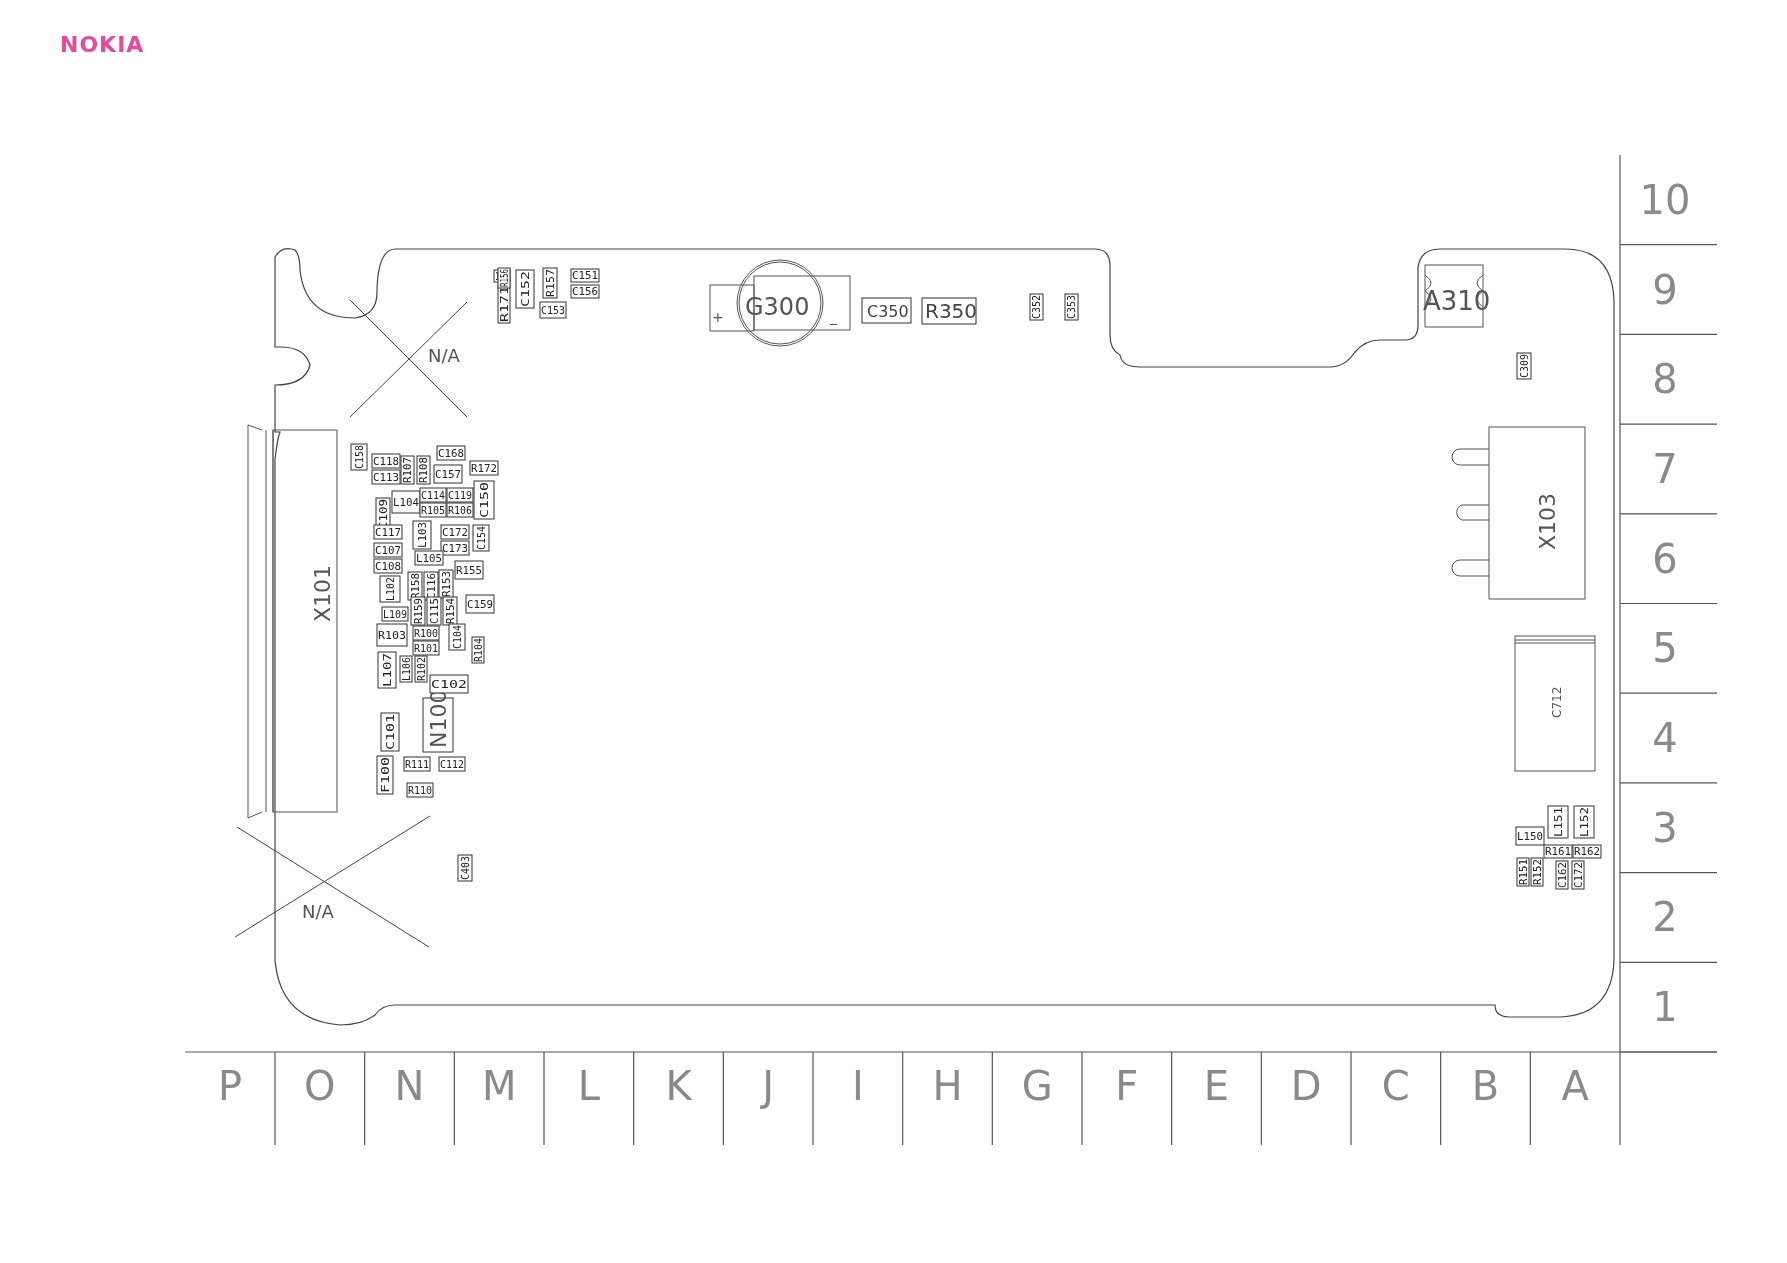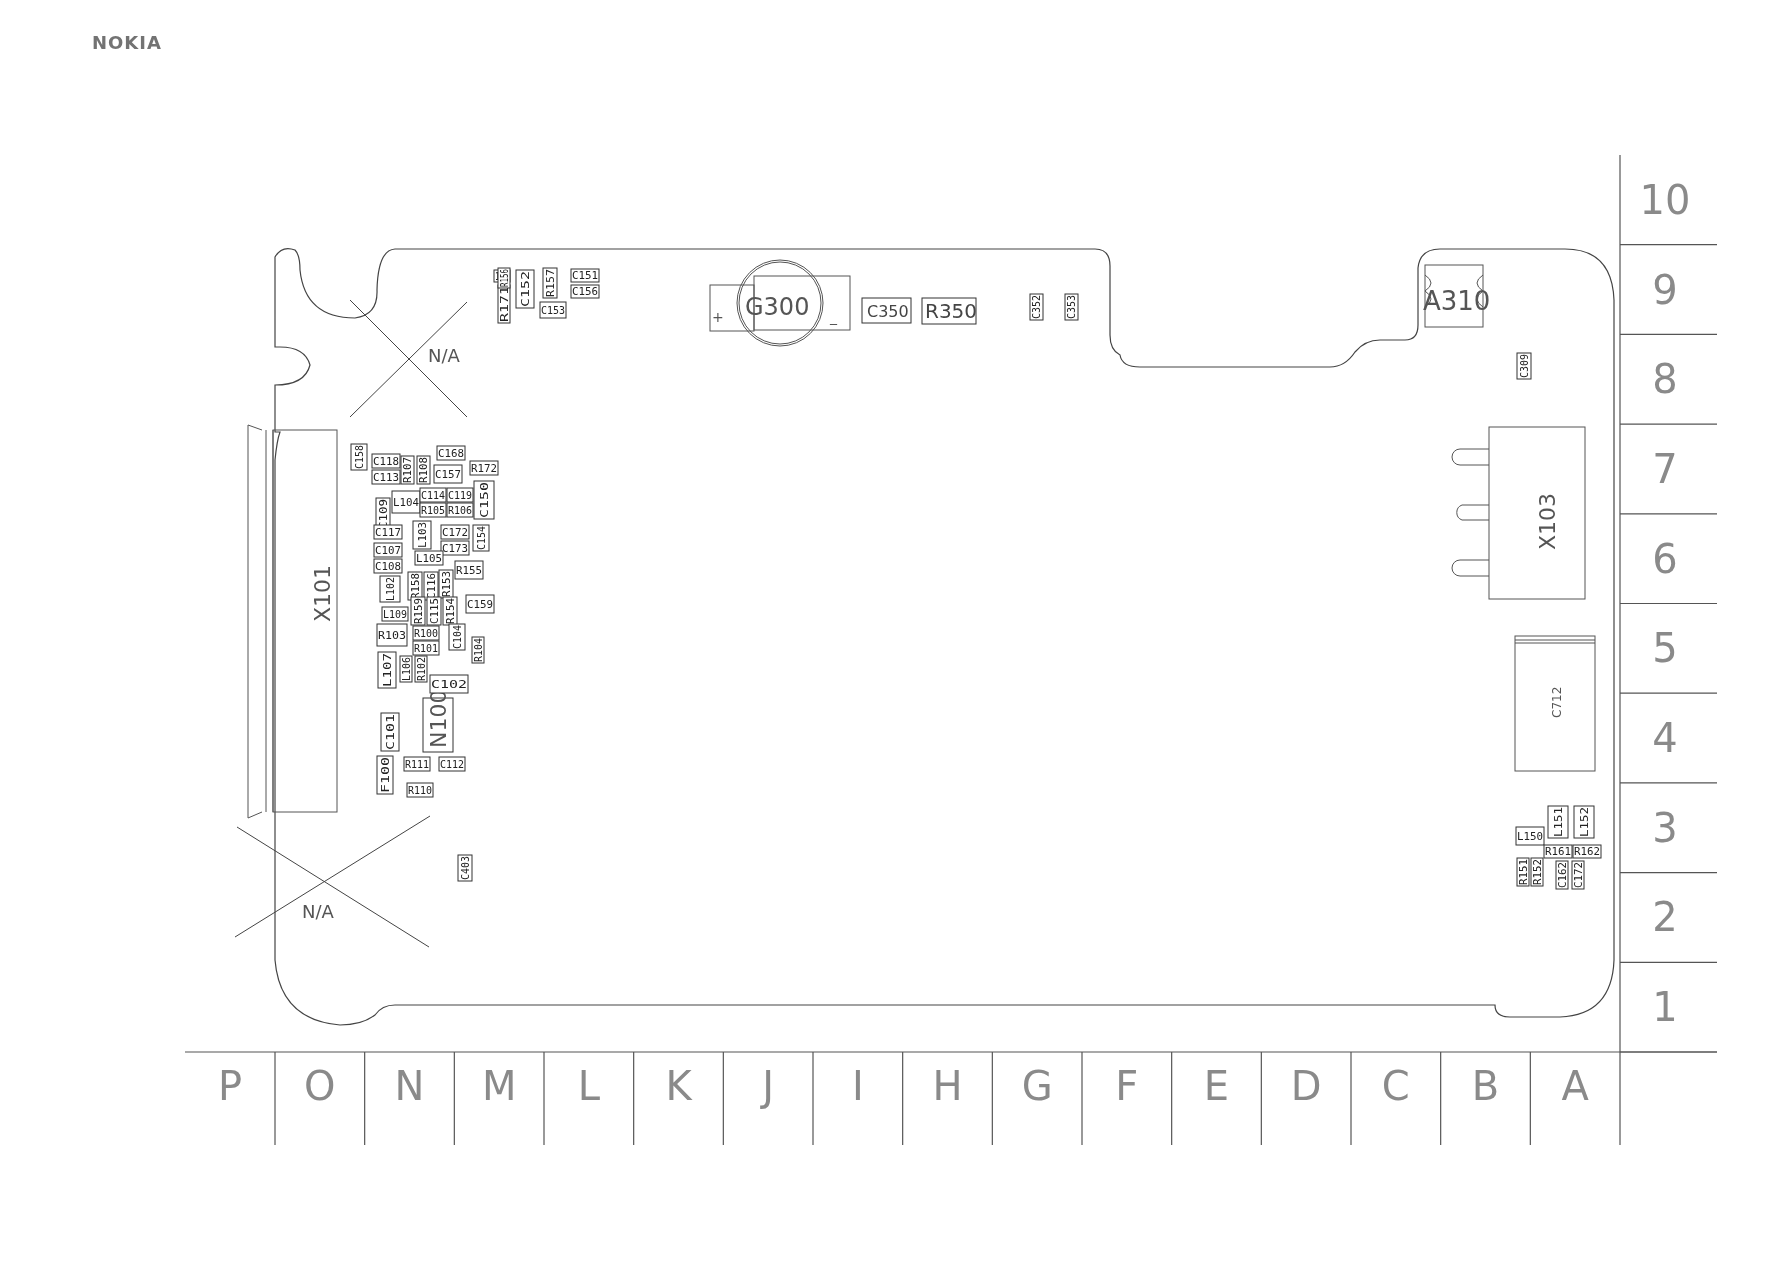--- a/index.html
+++ b/index.html
@@ -1,17 +1,17 @@
 <!DOCTYPE html>
 <html><head>
 <meta charset="utf-8">
 <style>
   html,body{margin:0;padding:0;background:#fff;}
   body{width:1787px;height:1263px;position:relative;overflow:hidden;font-family:"Liberation Sans",sans-serif;}
-  .logo{position:absolute;left:60px;top:32px;font-family:"DejaVu Sans",sans-serif;font-weight:bold;font-size:18px;letter-spacing:1px;color:#737373;margin-left:32px;}
+  .logo{position:absolute;left:60px;top:32px;font-family:"DejaVu Sans",sans-serif;font-weight:bold;font-size:22px;letter-spacing:1px;color:#ec4899;}
   svg#board{position:absolute;left:0;top:0;}
   .axis-txt{font-family:"DejaVu Sans",sans-serif;fill:#8a8a8a;font-size:40px;}
   .comp{fill:#fff;stroke:#333;stroke-width:1;}
   .ctxt{font-family:"DejaVu Sans Mono",monospace;font-size:11px;fill:#222;}
 </style>
 </head>
 <body>
 
 <div class="logo">NOKIA</div>
 

